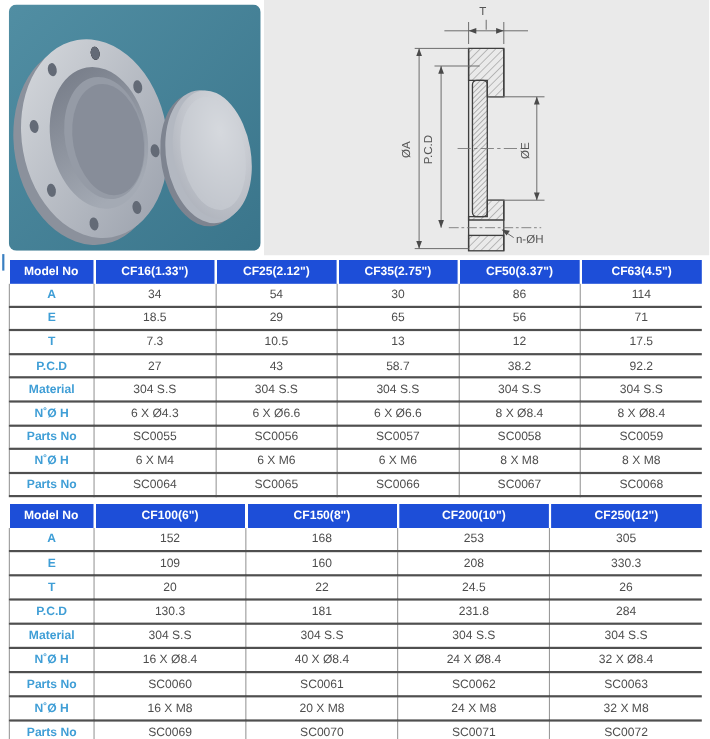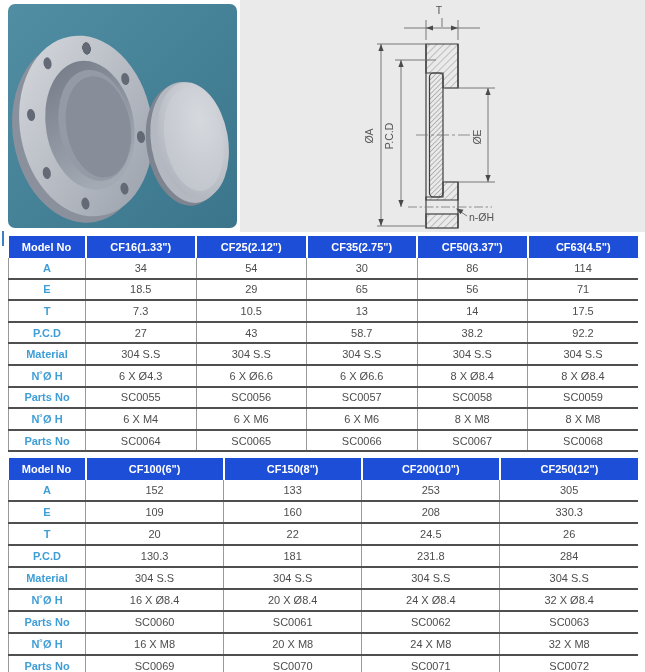--- a/index.html
+++ b/index.html
@@ -187,21 +187,21 @@
           <td>29</td>
           <td>65</td>
           <td>56</td>
           <td>71</td>
         </tr>
         <tr>
           <th class="rowlabel">T</th>
           <td>7.3</td>
           <td>10.5</td>
           <td>13</td>
-          <td>14</td>
+          <td>12</td>
           <td>17.5</td>
         </tr>
         <tr>
           <th class="rowlabel">P.C.D</th>
           <td>27</td>
           <td>43</td>
           <td>58.7</td>
           <td>38.2</td>
           <td>92.2</td>
         </tr>
@@ -262,21 +262,21 @@
           <th>CF100(6")</th>
           <th>CF150(8")</th>
           <th>CF200(10")</th>
           <th>CF250(12")</th>
         </tr>
       </thead>
       <tbody>
         <tr>
           <th class="rowlabel">A</th>
           <td>152</td>
-          <td>133</td>
+          <td>168</td>
           <td>253</td>
           <td>305</td>
         </tr>
         <tr>
           <th class="rowlabel">E</th>
           <td>109</td>
           <td>160</td>
           <td>208</td>
           <td>330.3</td>
         </tr>
@@ -297,21 +297,21 @@
         <tr>
           <th class="rowlabel">Material</th>
           <td>304 S.S</td>
           <td>304 S.S</td>
           <td>304 S.S</td>
           <td>304 S.S</td>
         </tr>
         <tr>
           <th class="rowlabel">N˚Ø H</th>
           <td>16 X Ø8.4</td>
-          <td>20 X Ø8.4</td>
+          <td>40 X Ø8.4</td>
           <td>24 X Ø8.4</td>
           <td>32 X Ø8.4</td>
         </tr>
         <tr>
           <th class="rowlabel">Parts No</th>
           <td>SC0060</td>
           <td>SC0061</td>
           <td>SC0062</td>
           <td>SC0063</td>
         </tr>

